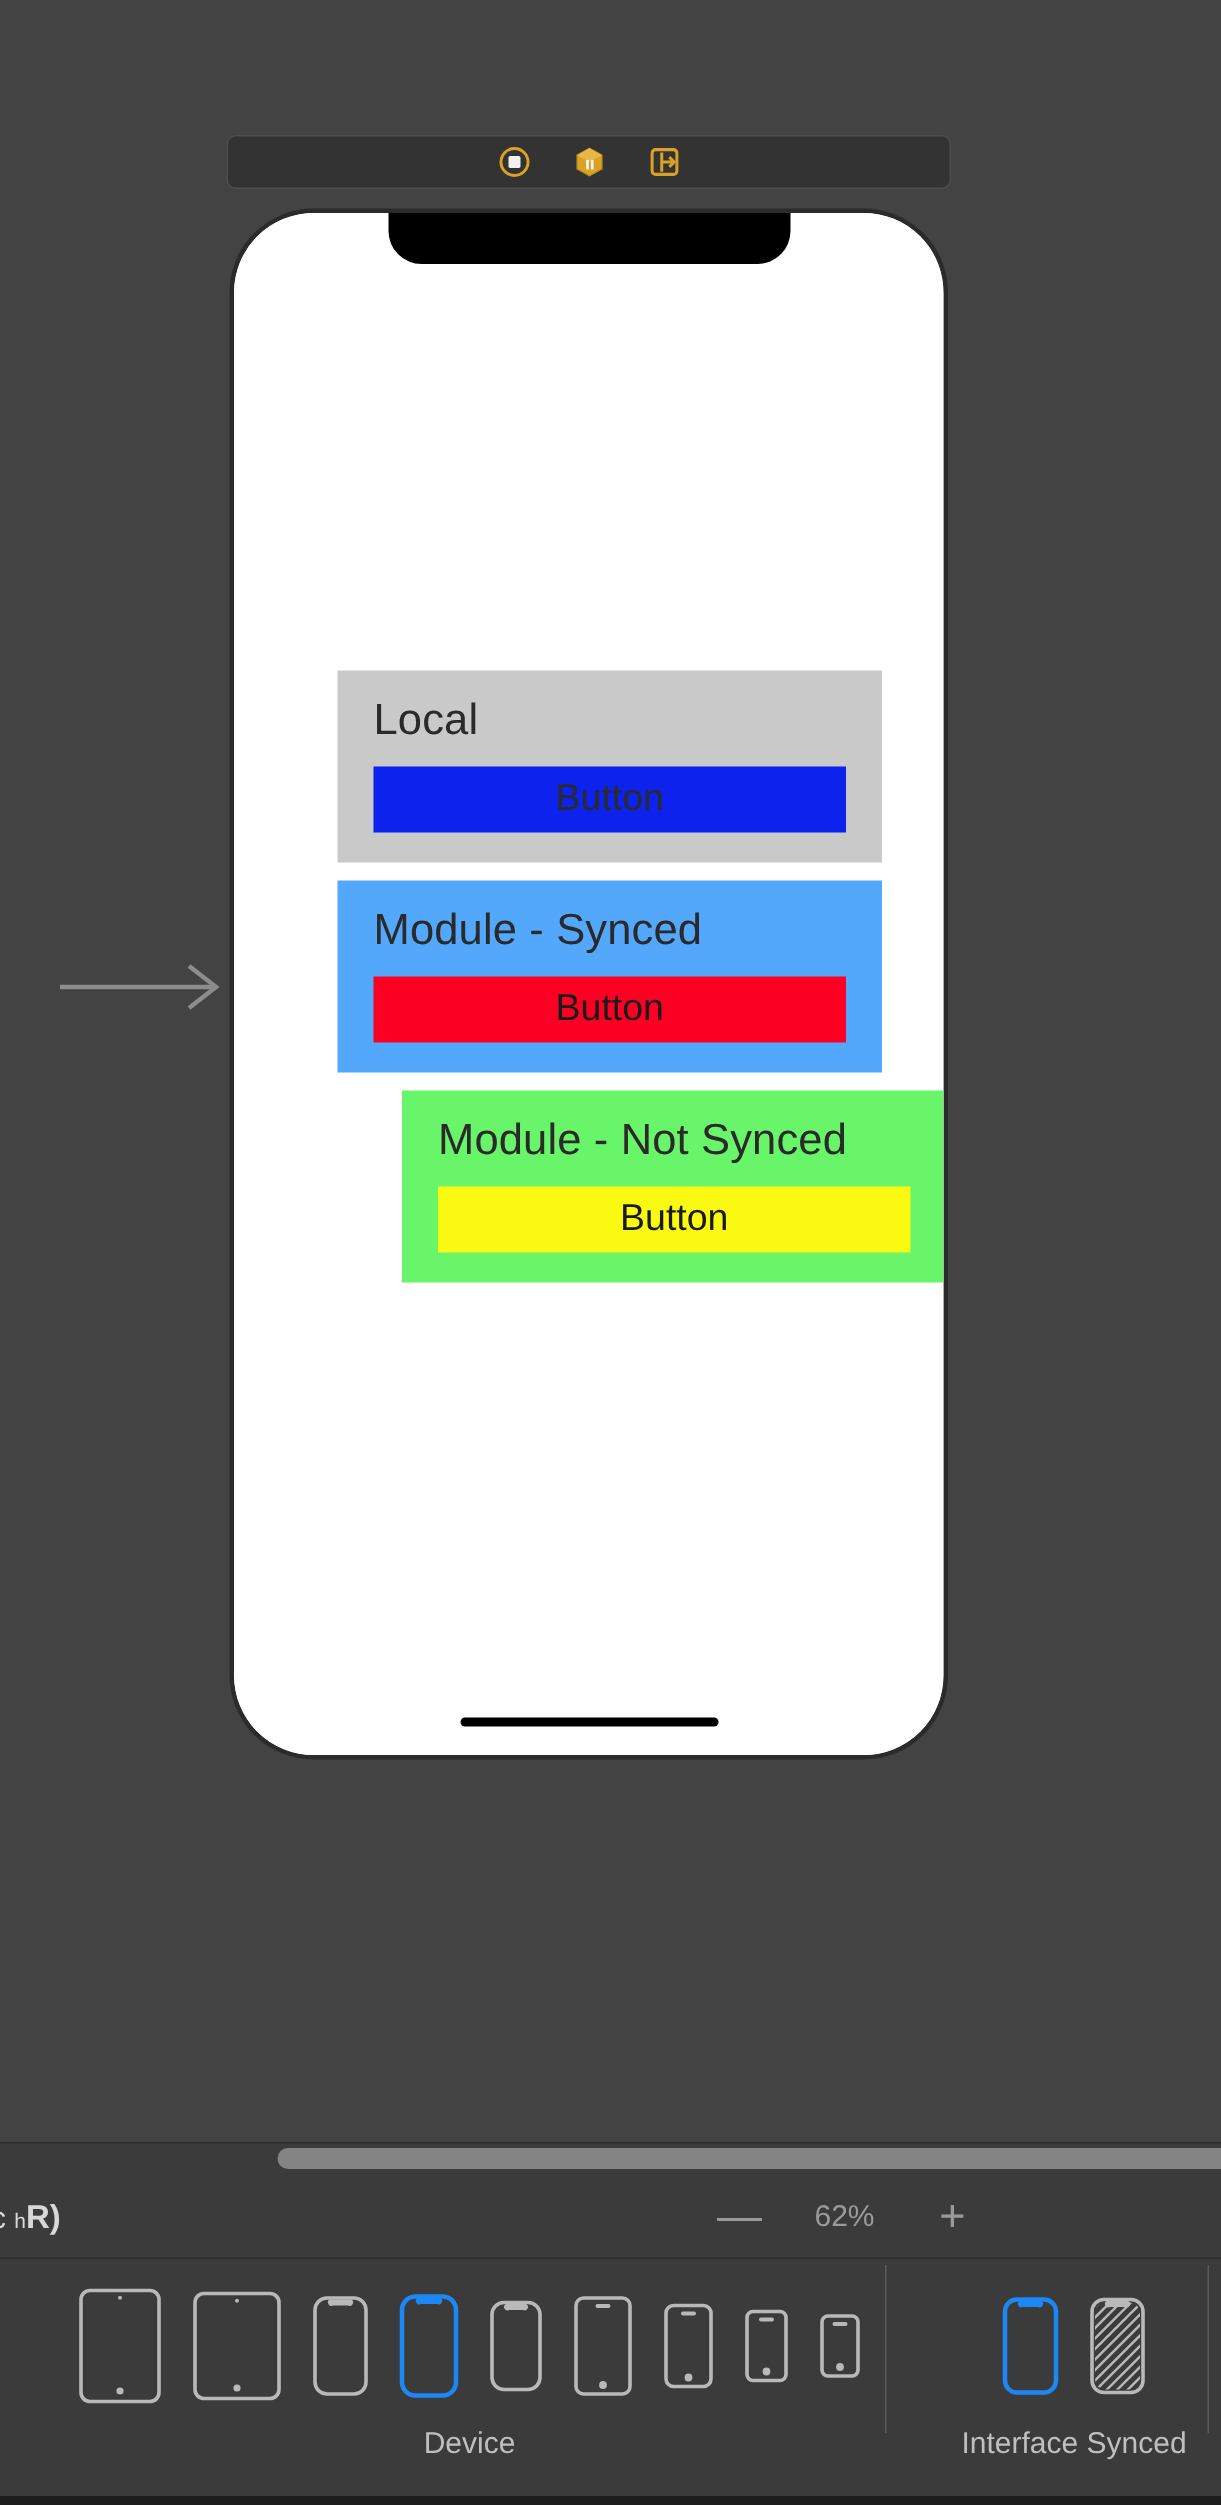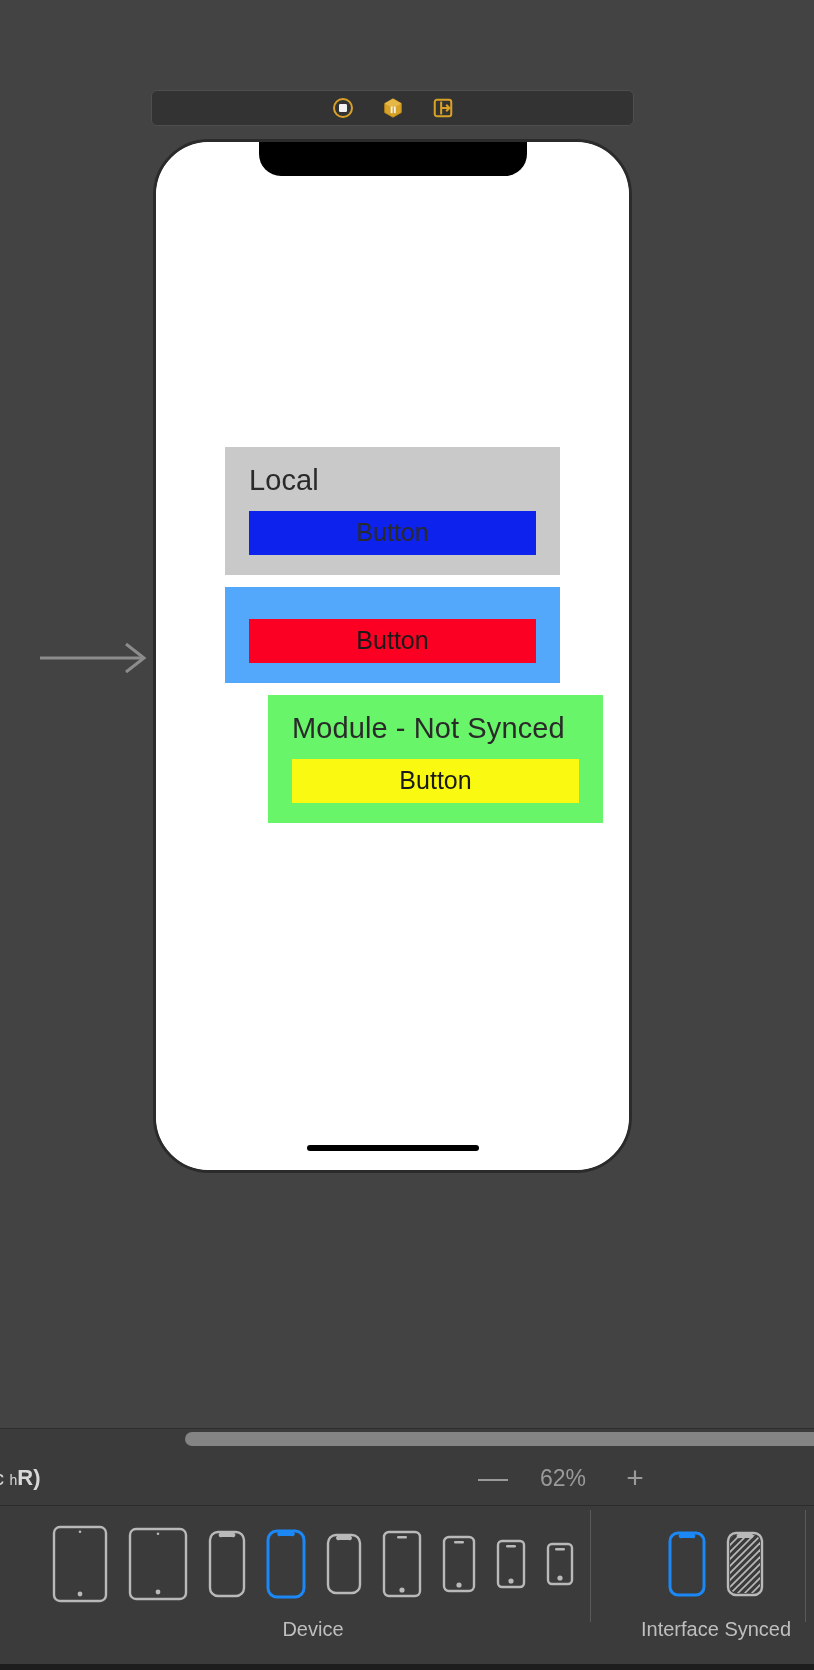--- a/index.html
+++ b/index.html
@@ -46,21 +46,21 @@
   #home-indicator {
     position: absolute; left: 50%; transform: translateX(-50%); bottom: 19px;
     width: 172px; height: 6px; background: #000000; border-radius: 3px;
   }
 
   
   #content-stack {
     position: absolute; left: 69px; top: 305px; width: 343px;
   }
   .section {
-    width: 335px; margin-bottom: 12px; padding: 18px 24px 20px 24px;
+    width: 363px; margin-bottom: 12px; padding: 18px 24px 20px 24px;
   }
   .section:last-child { margin-bottom: 0; margin-left: 43px; }
   .section-title {
     font-size: 29px; line-height: 1.1; color: #2a2a2a;
     font-weight: 400; letter-spacing: 0.1px;
   }
   .section-button {
     margin-top: 14px; height: 44px; width: 100%;
     display: flex; align-items: center; justify-content: center;
     font-size: 25px; color: #2a2a2a; font-weight: 400; cursor: pointer;
@@ -96,21 +96,21 @@
   #device-desc .bold { font-weight: bold; font-size: 22px; }
   #zoom-controls {
     position: absolute; right: 166px; top: 0; height: 56px;
     display: flex; align-items: center; gap: 28px;
   }
   .zoom-sign {
     color: #9a9a9a; font-size: 30px; line-height: 1; cursor: pointer;
     user-select: none; width: 26px; text-align: center; font-weight: 300;
   }
   #zoom-level {
-    color: #9a9a9a; font-size: 23px; min-width: 62px; text-align: center;
+    color: #9a9a9a; font-size: 20px; min-width: 62px; text-align: center;
   }
 
   
   #bottom-bar {
     position: absolute; left: 0; top: 1506px; width: 814px; height: 160px;
     background: #3b3b3b; display: flex; align-items: flex-start;
   }
   .bar-group {
     position: relative; height: 160px;
     display: flex; flex-direction: column; align-items: center;
@@ -176,20 +176,21 @@
         <div id="notch"></div>
 
         <div id="content-stack">
 
           <div class="section" style="background:#c9c9c9">
             <div class="section-title">Local</div>
             <button class="section-button" style="background:#0d22ec;color:#2a2a2a">Button</button>
           </div>
 
           <div class="section" style="background:#54a8fb">
+            <div class="section-title">Module - Synced</div>
             <button class="section-button" style="background:#fb0022;color:#1a1a1a">Button</button>
           </div>
 
           <div class="section" style="background:#69f569">
             <div class="section-title">Module - Not Synced</div>
             <button class="section-button" style="background:#f9f911;color:#1a1a1a">Button</button>
           </div>
 
         </div>
 

